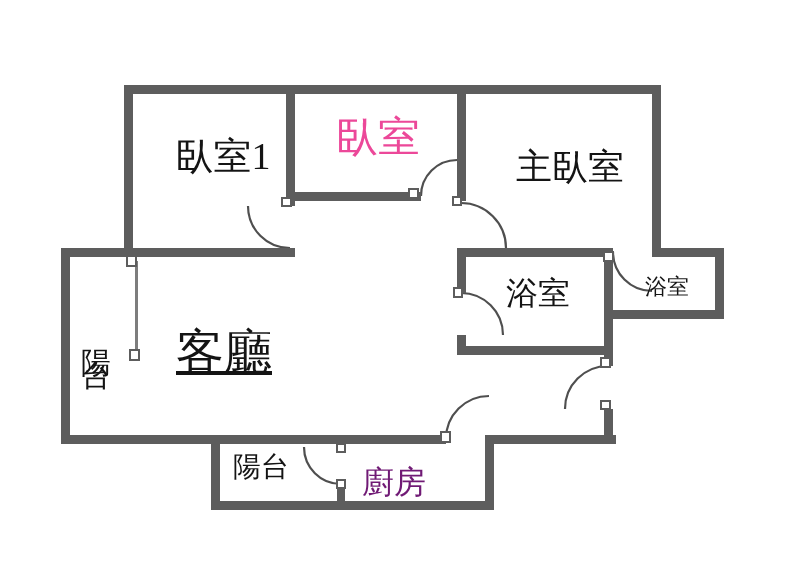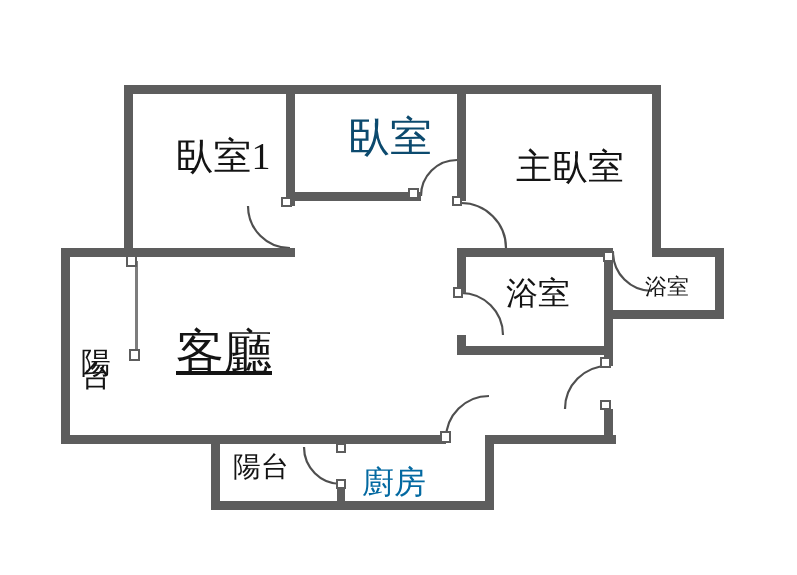--- a/index.html
+++ b/index.html
@@ -58,28 +58,28 @@
       <path d="M 421,196 A 36,36 0 0 1 457,160" stroke="#4f4f4f"></path>
       <path d="M 461,203 A 45,45 0 0 1 506,248" stroke="#4f4f4f"></path>
       <path d="M 461,293 A 42,42 0 0 1 503,335" stroke="#4f4f4f"></path>
       <path d="M 613,252 A 39,39 0 0 0 652,291" stroke="#4f4f4f"></path>
       <path d="M 608,366 A 43,43 0 0 0 565,409" stroke="#4f4f4f"></path>
       <path d="M 446,439 A 43,43 0 0 1 489,396" stroke="#4f4f4f"></path>
       <path d="M 304,447 A 37,37 0 0 0 341,484" stroke="#4f4f4f"></path>
     </svg>
 
   <div class="room-label" style="left: 223px; top: 156px; font-size: 38px; color: rgb(20, 20, 20);">臥室1</div>
-  <div class="room-label" style="left: 390px; top: 137px; font-size: 42px; color: #0c4a6e;">臥室</div>
+  <div class="room-label" style="left: 378px; top: 137px; font-size: 42px; color: #ec4899;">臥室</div>
   <div class="room-label" style="left: 570px; top: 167px; font-size: 36px; color: rgb(20, 20, 20);">主臥室</div>
   <div class="room-label" style="left: 538px; top: 293px; font-size: 32px; color: rgb(20, 20, 20);">浴室</div>
   <div class="room-label" style="left: 667px; top: 287px; font-size: 22px; color: rgb(20, 20, 20);">浴室</div>
   <div class="room-label vertical" style="left: 96px; top: 336px; font-size: 30px; color: rgb(20, 20, 20);">陽台</div>
   <div class="room-label" style="left: 224px; top: 352px; font-size: 48px; color: rgb(20, 20, 20); text-decoration: underline;">客廳</div>
   <div class="room-label" style="left: 261px; top: 467px; font-size: 28px; color: rgb(20, 20, 20);">陽台</div>
-  <div class="room-label" style="left: 394px; top: 482px; font-size: 32px; color: #0369a1;">廚房</div>
+  <div class="room-label" style="left: 394px; top: 482px; font-size: 32px; color: #701a75;">廚房</div>
 <div class="wall" style="left: 124px; top: 85px; width: 537px; height: 9px; background: rgb(93, 93, 93);"></div>
     <div class="wall" style="left: 124px; top: 85px; width: 9px; height: 172px; background: rgb(93, 93, 93);"></div>
     <div class="wall" style="left: 286px; top: 85px; width: 9px; height: 121px; background: rgb(93, 93, 93);"></div>
     <div class="wall" style="left: 457px; top: 85px; width: 9px; height: 116px; background: rgb(93, 93, 93);"></div>
     <div class="wall" style="left: 286px; top: 192px; width: 135px; height: 9px; background: rgb(93, 93, 93);"></div>
     <div class="wall" style="left: 652px; top: 85px; width: 9px; height: 172px; background: rgb(93, 93, 93);"></div>
     <div class="wall" style="left: 61px; top: 248px; width: 234px; height: 9px; background: rgb(93, 93, 93);"></div>
     <div class="wall" style="left: 61px; top: 248px; width: 9px; height: 196px; background: rgb(93, 93, 93);"></div>
     <div class="wall" style="left: 61px; top: 435px; width: 385px; height: 9px; background: rgb(93, 93, 93);"></div>
     <div class="wall" style="left: 489px; top: 435px; width: 127px; height: 9px; background: rgb(93, 93, 93);"></div>

